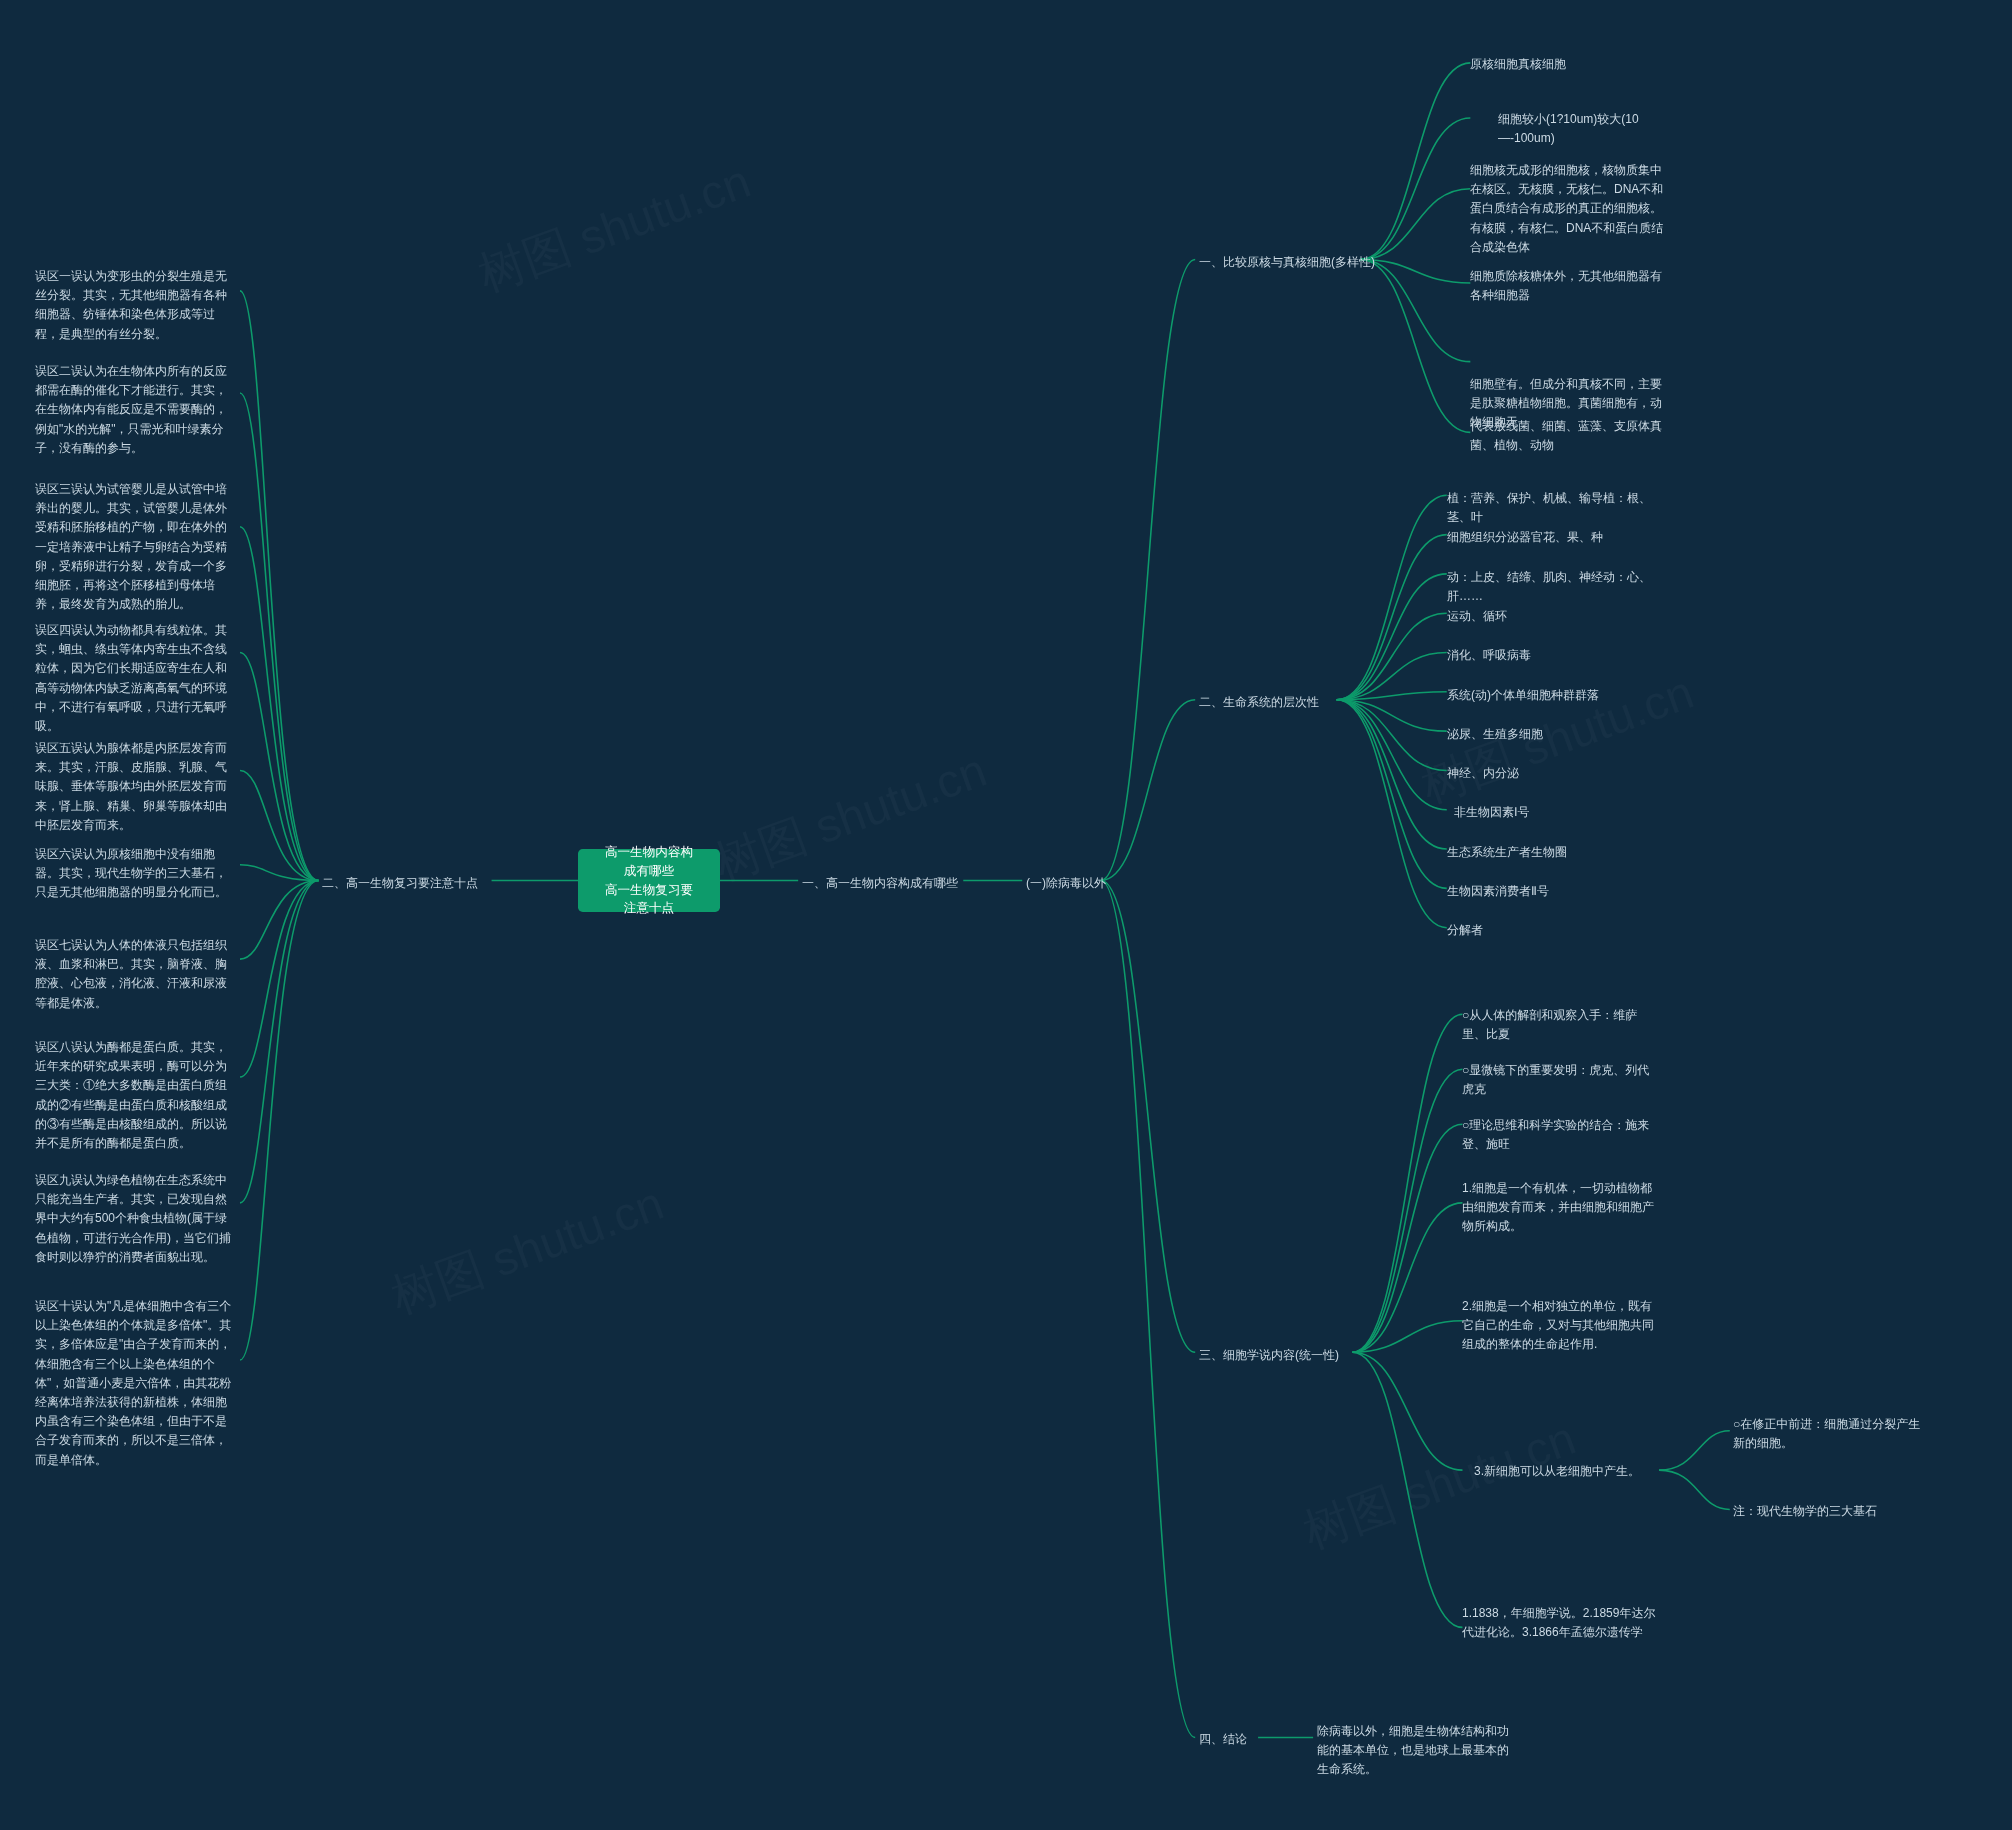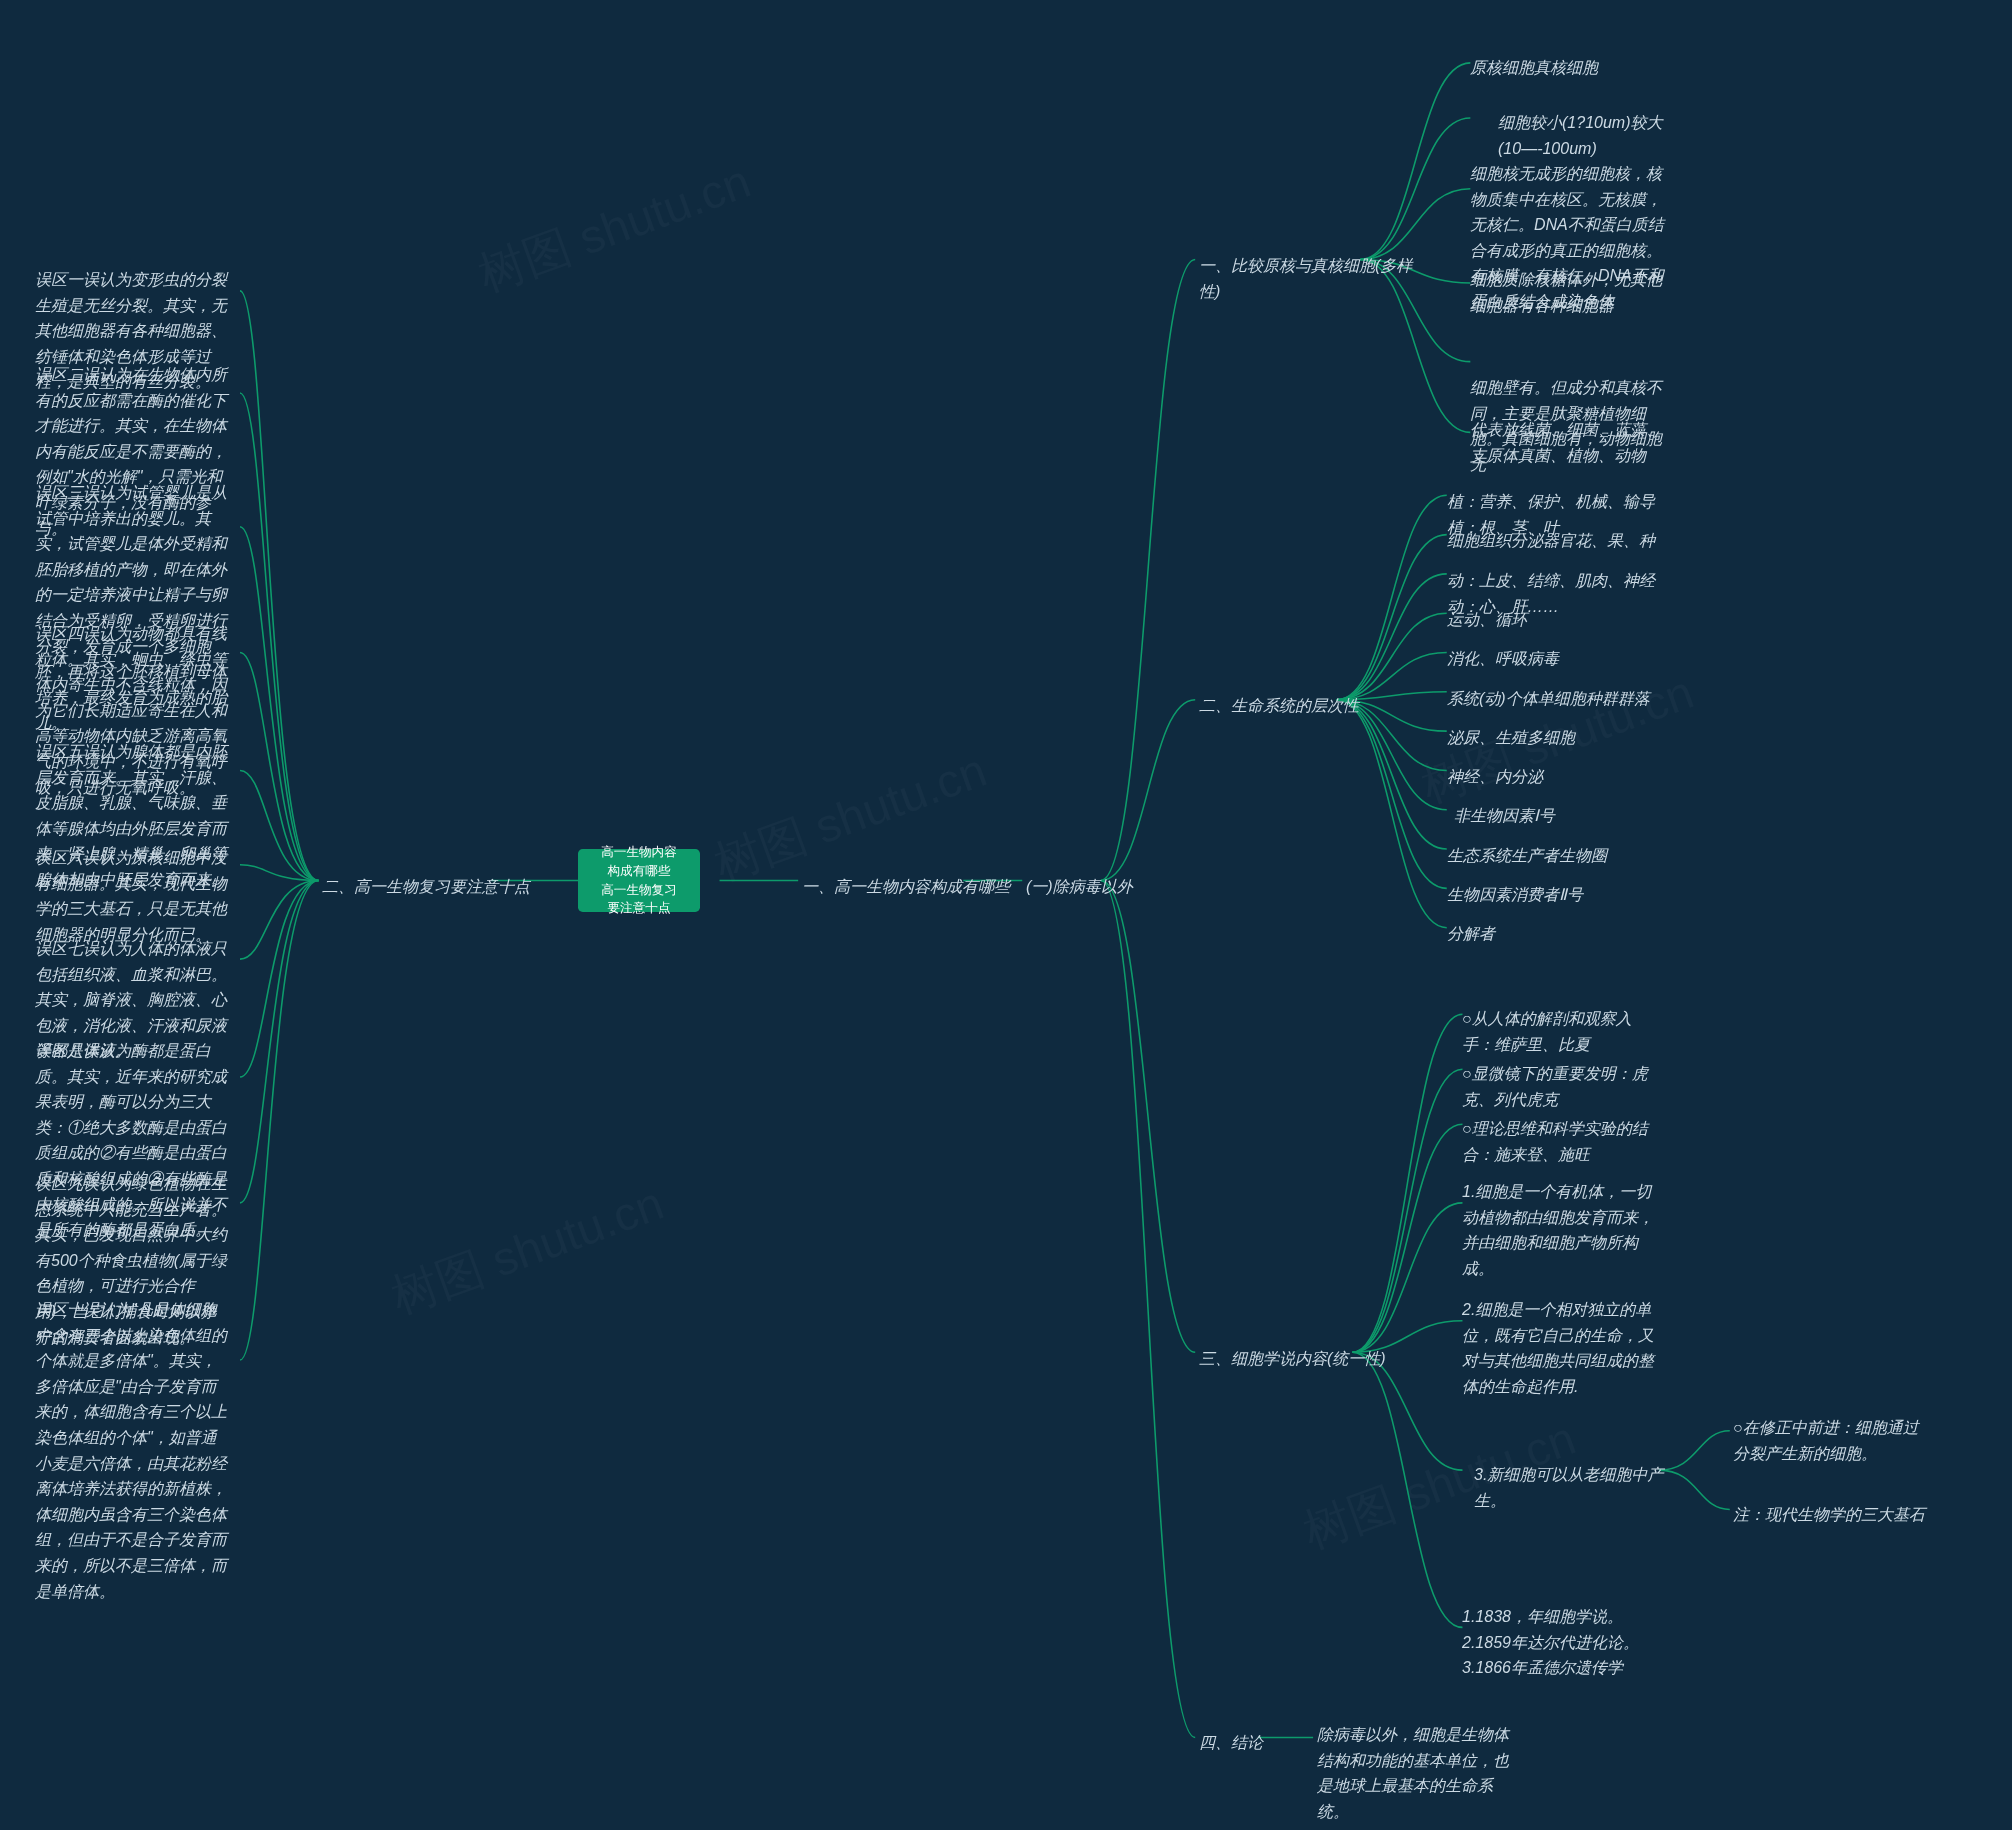--- a/index.html
+++ b/index.html
@@ -24,41 +24,40 @@
   .wm1 { top: 197px; left: 472px; }
   .wm2 { top: 786px; left: 708px; }
   .wm3 { top: 1219px; left: 385px; }
   .wm4 { top: 708px; left: 1415px; }
   .wm5 { top: 1454px; left: 1297px; }
 
   .root {
     position: absolute;
     top: 849px;
     left: 578px;
-    width: 122px;
+    width: 142px;
     height: 63px;
     background: #0d9b6b;
     border-radius: 4.7px;
     display: flex;
     align-items: center;
     justify-content: center;
     text-align: center;
     color: #ffffff;
     font-size: 12.6px;
     line-height: 1.5;
     padding: 23px;
   }
 
   .node {
     position: absolute;
     max-width: 220px;
     line-height: 1.6;
     color: #ccdae4;
-    font-size: 16px;
-    font-style: italic;
+    font-size: 12px;
   }
   .tight { max-width: 197px; }
 
   svg.connectors {
     position: absolute;
     top: 0; left: 0;
     width: 2013px;
     height: 1831px;
     pointer-events: none;
   }

